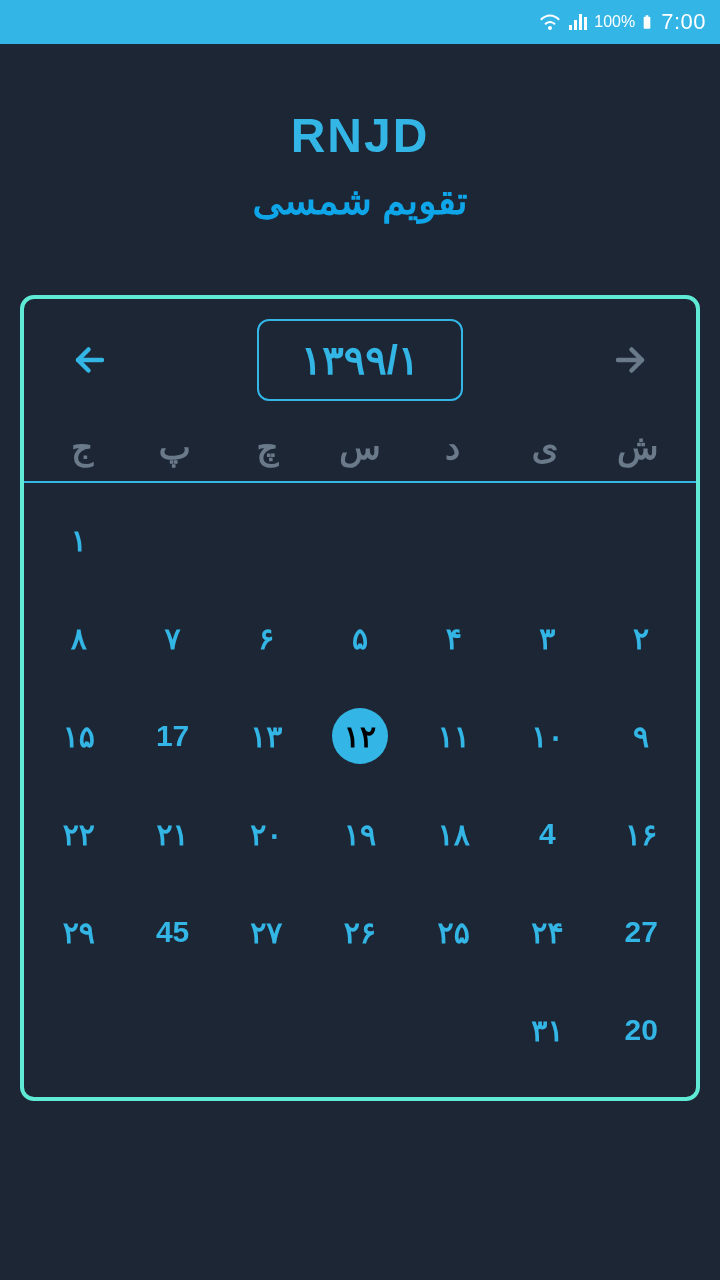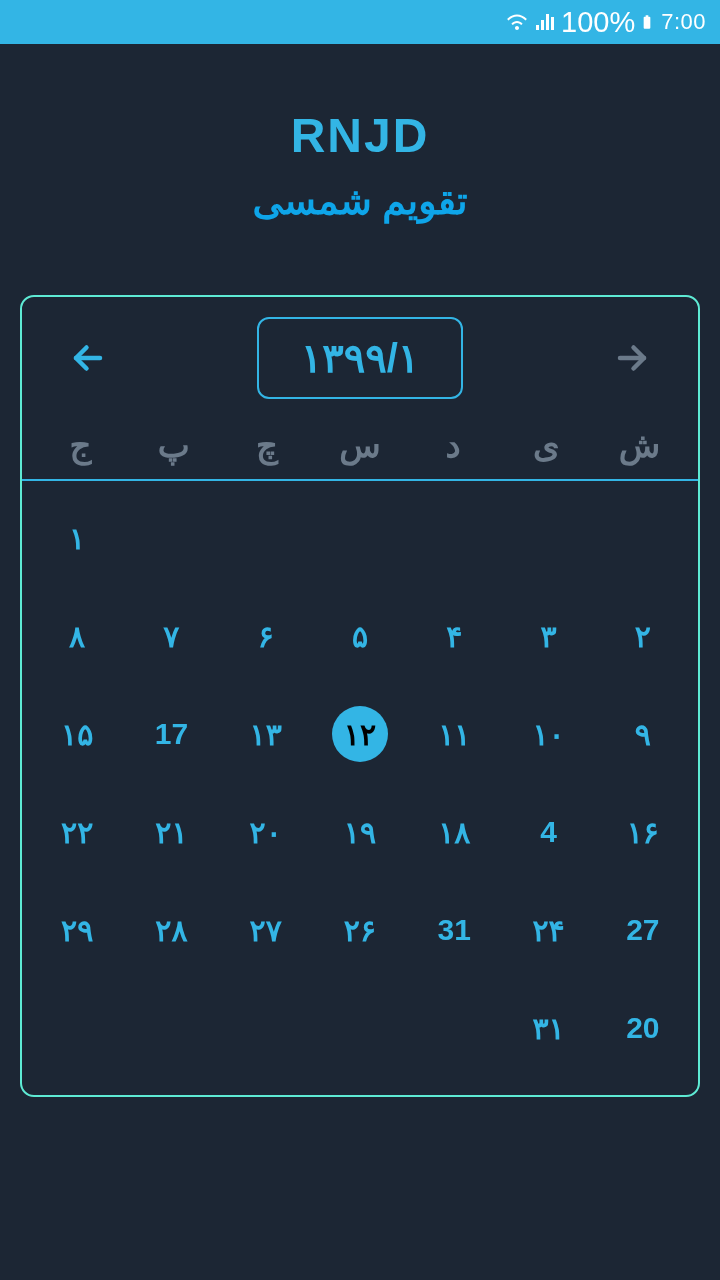--- a/index.html
+++ b/index.html
@@ -36,21 +36,21 @@
   }
   .app-sub {
     color: #0ea5e9;
     font-size: 38px;
     font-weight: 800;
     margin-top: 16px;
   }
 
   .calendar {
     margin: 24px 20px 0;
-    border: 2px solid #5eead4;
+    border: 4px solid #5eead4;
     border-radius: 14px;
     overflow: hidden;
   }
   .cal-header {
     display: flex;
     justify-content: space-between;
     align-items: center;
     padding: 20px 44px 16px;
   }
   .nav-btn {
@@ -114,21 +114,21 @@
     <span class="wifi-icon">
       <svg viewBox="0 0 24 24" width="24" height="24" fill="#fff">
           <path d="M12 20c1.1 0 2-.9 2-2 0-1.1-.9-2-2-2s-2 .9-2 2c0 1.1.9 2 2 2zm-5.64-6.36l1.41 1.41C9.01 13.82 10.45 13 12 13s2.99.82 4.22 2.05l1.41-1.41C15.98 11.99 14.07 11 12 11s-3.98.99-5.64 2.64zM2.1 9.1l1.41 1.41C6.14 7.88 8.97 6.5 12 6.5s5.86 1.38 8.49 4.01l1.41-1.41C18.82 6.02 15.54 4.5 12 4.5S5.18 6.02 2.1 9.1z"></path>
         </svg>
     </span>
     <span class="signal-icon">
       <svg viewBox="0 0 24 24" width="24" height="24" fill="#fff">
           <path d="M3 20h3v-5H3v5zm5 0h3V10H8v10zm5 0h3V4h-3v16zm5 0h3V7h-3v13z"></path>
         </svg>
     </span>
-    <span style="font-size:29px">100%</span>
+    <span style="font-size:16px">100%</span>
     <span class="batt-icon">
       <svg viewBox="0 0 24 24" width="16" height="24" fill="#fff">
           <path d="M15.67 4H14V2h-4v2H8.33C7.6 4 7 4.6 7 5.33v15.33C7 21.4 7.6 22 8.33 22h7.33c.74 0 1.34-.6 1.34-1.33V5.33C17 4.6 16.4 4 15.67 4z"></path>
         </svg>
     </span>
   </span>
   <span class="status-time">7:00</span>
 </div>
 
 <div class="header">
@@ -233,30 +233,30 @@
       <div class="day">
         <span class="bubble">4</span>
       </div>
       <div class="day">
         <span class="bubble">۱۶</span>
       </div>
       <div class="day">
         <span class="bubble">۲۹</span>
       </div>
       <div class="day">
-        <span class="bubble">۲۸</span>
+        <span class="bubble">45</span>
       </div>
       <div class="day">
         <span class="bubble">۲۷</span>
       </div>
       <div class="day">
         <span class="bubble">۲۶</span>
       </div>
       <div class="day">
-        <span class="bubble">31</span>
+        <span class="bubble">۲۵</span>
       </div>
       <div class="day">
         <span class="bubble">۲۴</span>
       </div>
       <div class="day">
         <span class="bubble">27</span>
       </div>
       <div class="day empty"></div>
       <div class="day empty"></div>
       <div class="day empty"></div>

